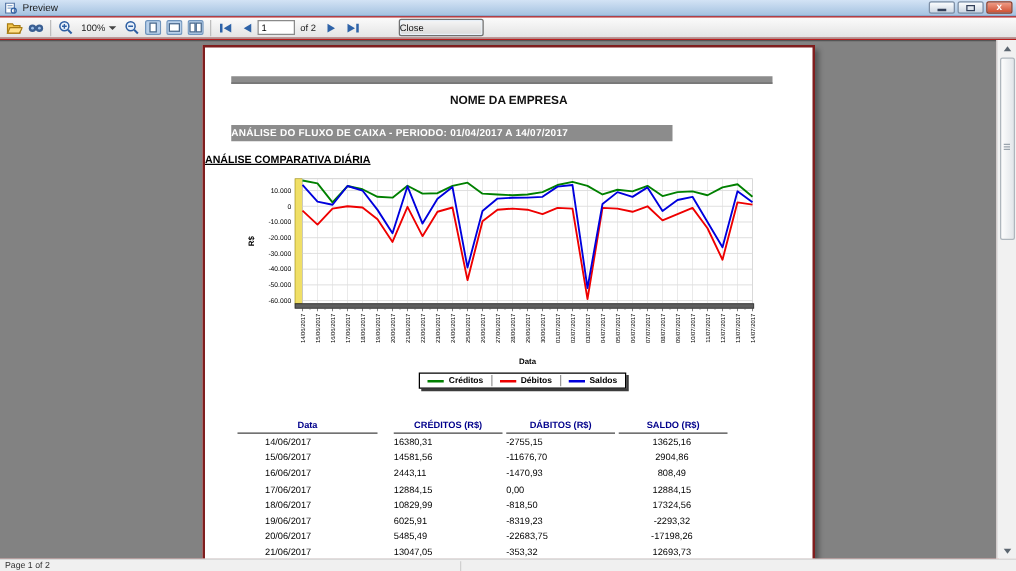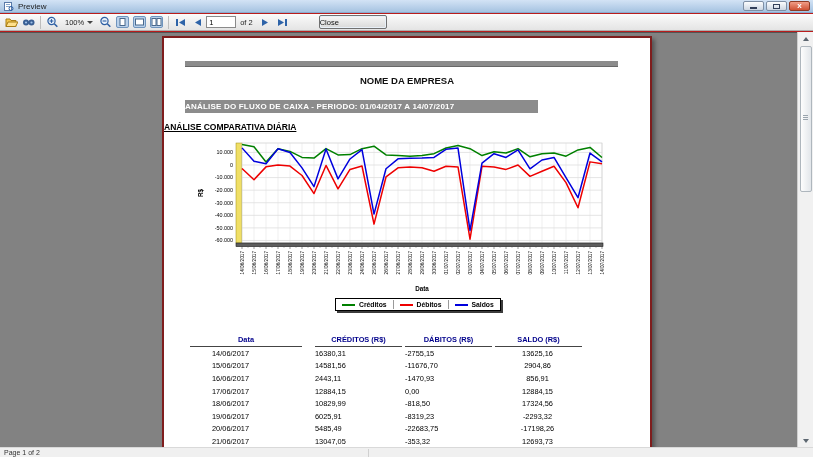--- a/index.html
+++ b/index.html
@@ -382,21 +382,21 @@
           <div class="trow">
             <span class="c c0">15/06/2017</span>
             <span class="c c1">14581,56</span>
             <span class="c c2">-11676,70</span>
             <span class="c c3">2904,86</span>
           </div>
           <div class="trow">
             <span class="c c0">16/06/2017</span>
             <span class="c c1">2443,11</span>
             <span class="c c2">-1470,93</span>
-            <span class="c c3">856,91</span>
+            <span class="c c3">808,49</span>
           </div>
           <div class="trow">
             <span class="c c0">17/06/2017</span>
             <span class="c c1">12884,15</span>
             <span class="c c2">0,00</span>
             <span class="c c3">12884,15</span>
           </div>
           <div class="trow">
             <span class="c c0">18/06/2017</span>
             <span class="c c1">10829,99</span>

